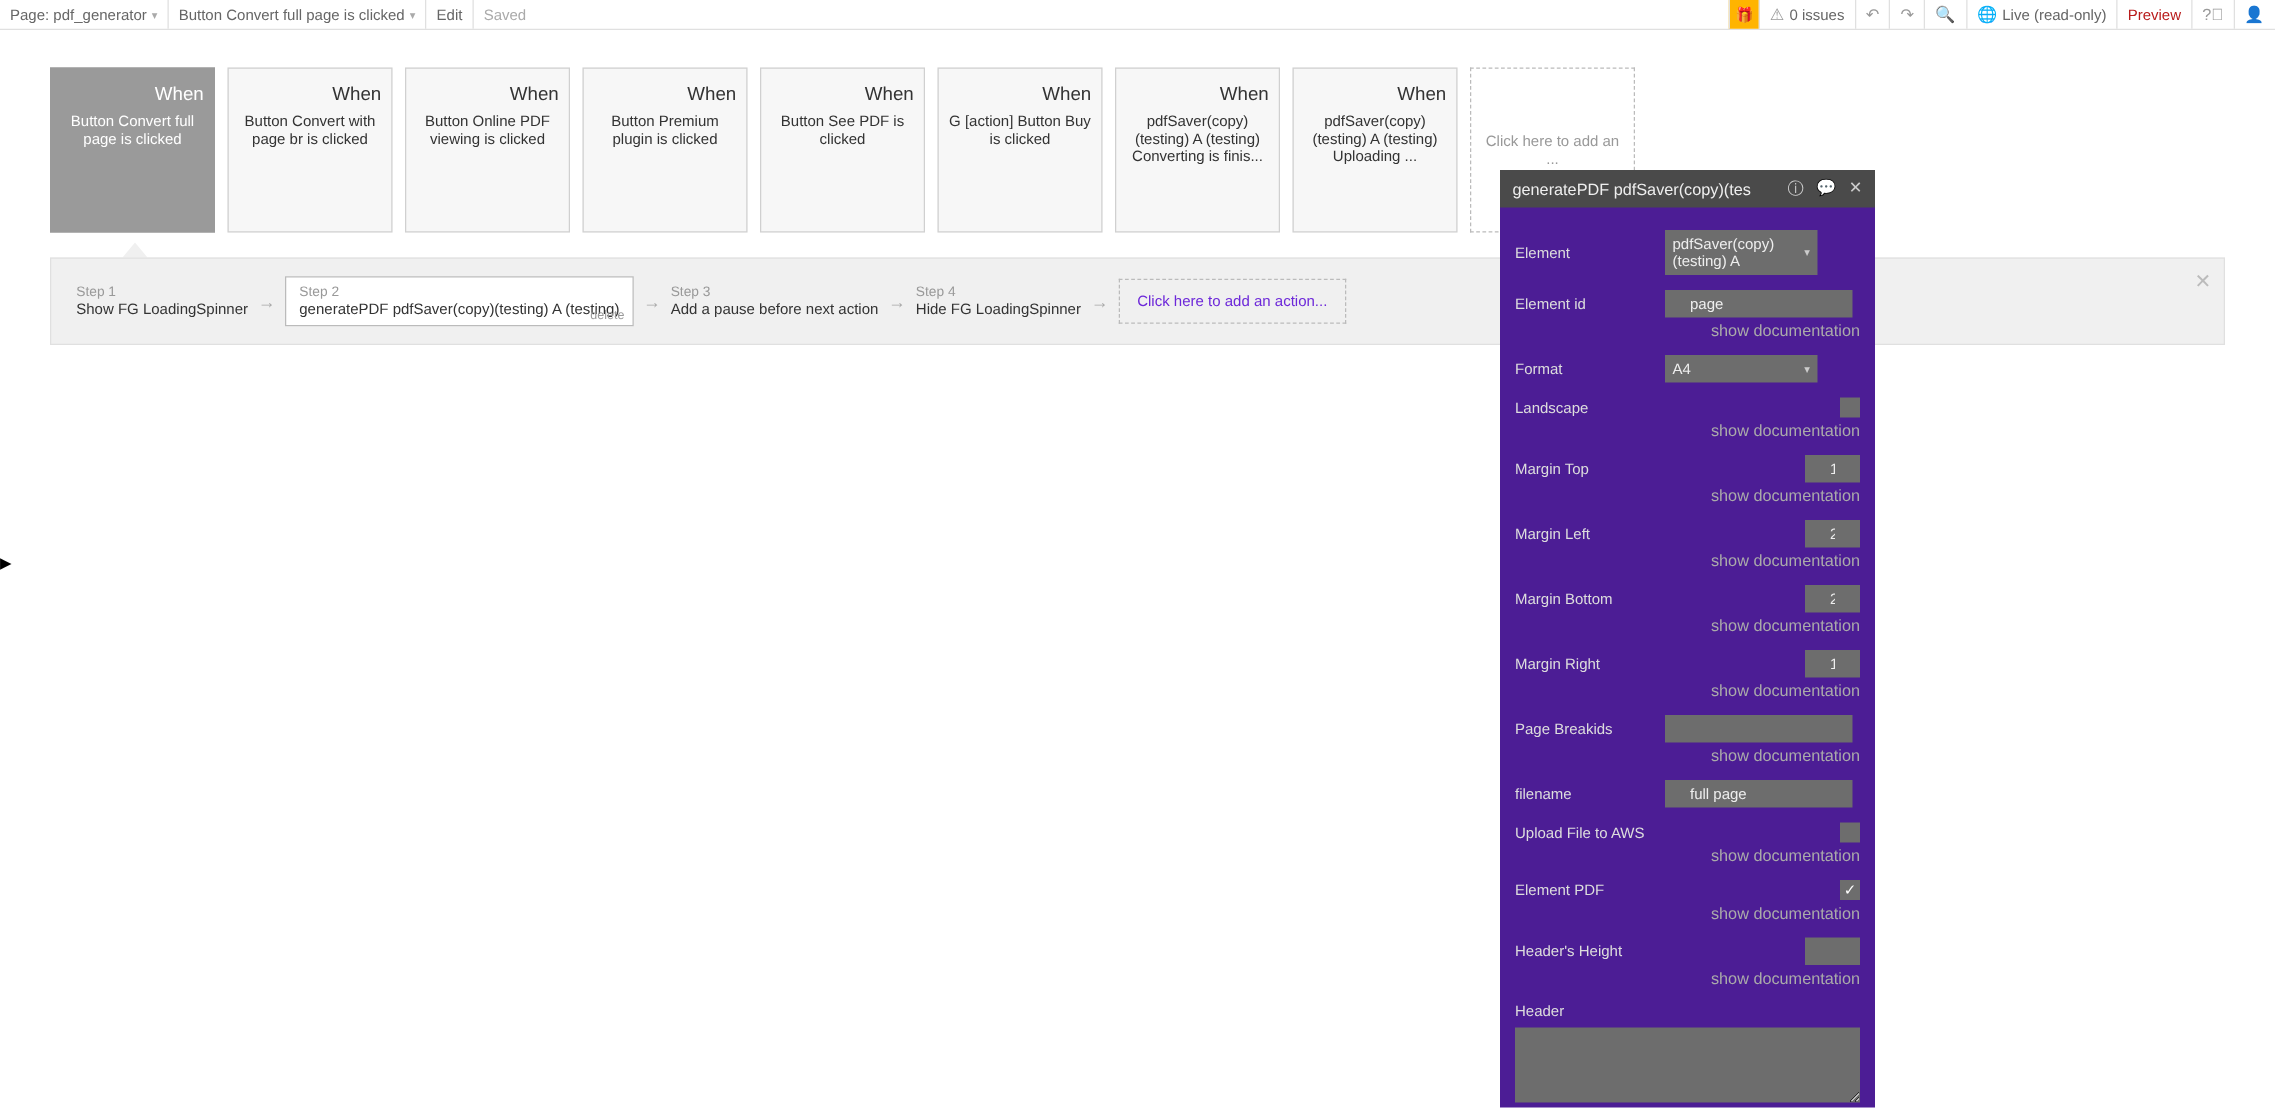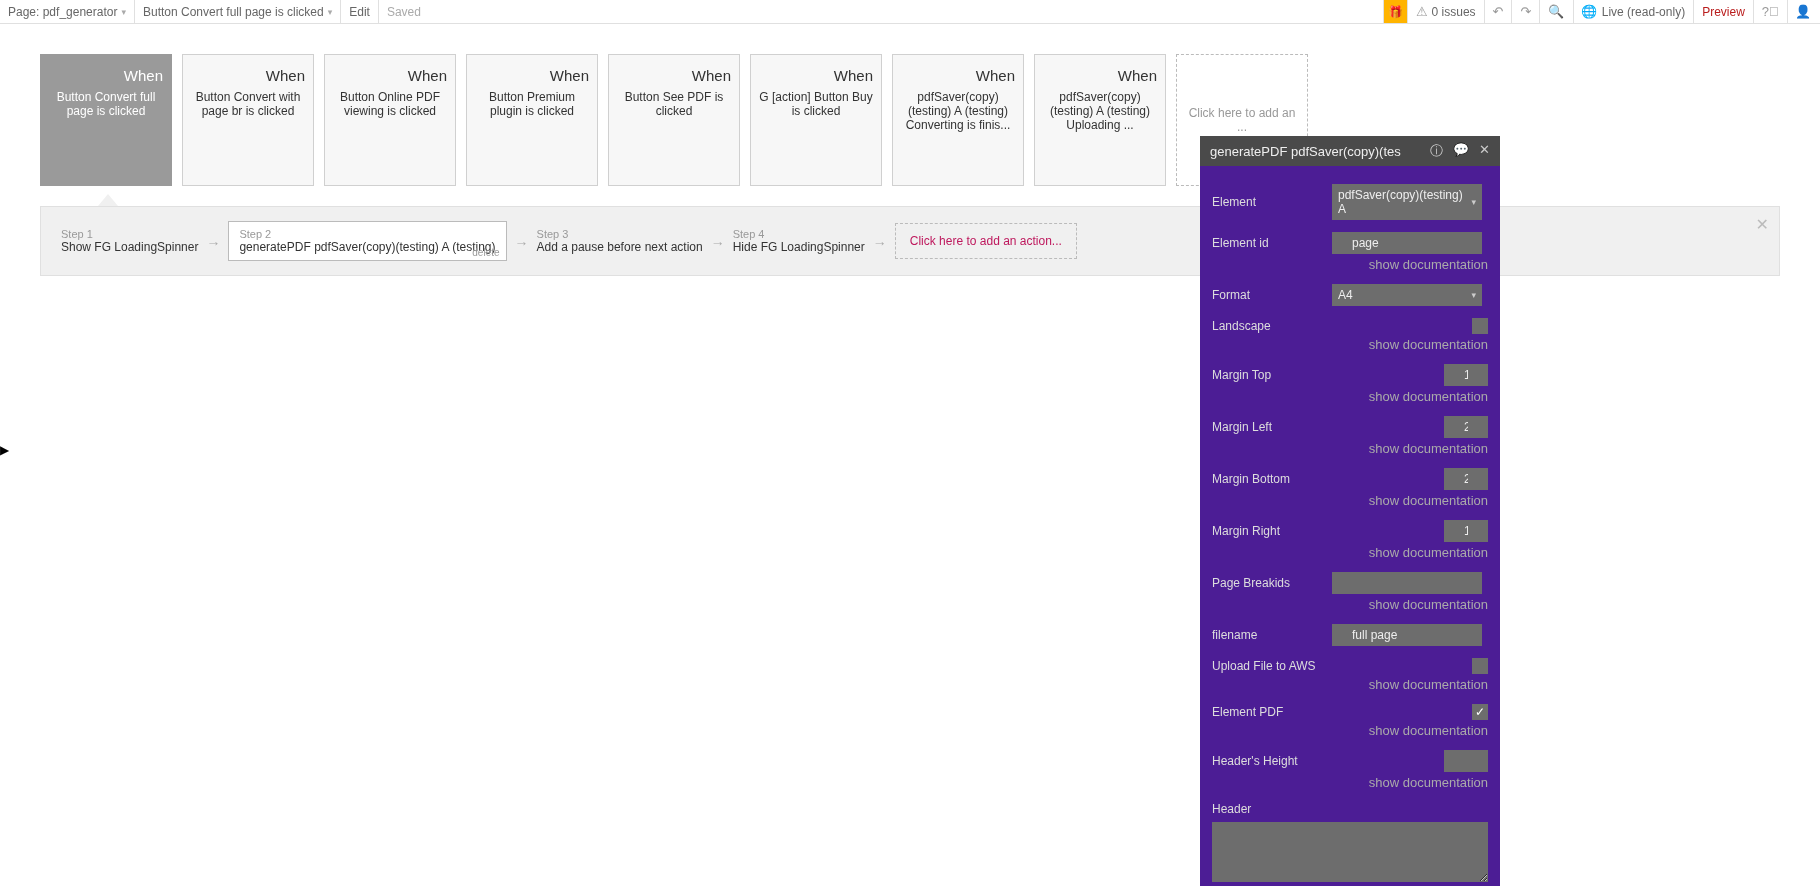--- a/index.html
+++ b/index.html
@@ -27,33 +27,33 @@
 .marker-row { position:relative; height:20px; margin:0 40px; }
 .marker { position:absolute; width:0; height:0; border-left:10px solid transparent; border-right:10px solid transparent; border-bottom:12px solid #f0f0f0; top:8px; }
 
 
 .steps-strip { margin:0 40px; background:#f0f0f0; border:1px solid #e0e0e0; display:flex; align-items:center; padding:14px 20px; gap:8px; position:relative; }
 .step { font-size:12px; cursor:pointer; }
 .step .lbl { color:#999; font-size:11px; }
 .step.active { border:1px solid #bbb; background:#fff; padding:6px 10px; position:relative; }
 .step.active .del { position:absolute; right:6px; bottom:2px; font-size:10px; color:#999; }
 .arrow { color:#aaa; font-size:14px; }
-.add-action { border:1px dashed #bbb; padding:10px 14px; color:#be185d; background:transparent; font-size:12px; }
+.add-action { border:1px dashed #bbb; padding:10px 14px; color:#6d28d9; background:transparent; font-size:12px; }
 .close-strip { position:absolute; right:10px; top:8px; color:#bbb; font-size:16px; cursor:pointer; }
 
 
 .prop-panel { position:absolute; top:136px; right:320px; width:300px; background:#4c1d95; color:#ddd; font-size:12px; z-index:10; }
 .pp-header { background:#4a4a4a; display:flex; align-items:center; padding:6px 10px; font-size:13px; color:#eee; }
 .pp-header .icons { margin-left:auto; display:flex; gap:10px; color:#ccc; }
 .pp-header .icons span { cursor:pointer; }
 .pp-body { padding:6px 12px 16px 12px; max-height:740px; overflow:auto; }
 .pp-row { display:flex; align-items:center; margin-top:12px; }
 .pp-row label { flex:0 0 120px; color:#ddd; }
 .pp-input { background:#6d6d6d; border:none; color:#eee; padding:4px 20px; width:150px; font-size:12px; }
-.pp-select { background:#6d6d6d; color:#eee; padding:4px 6px; width:150px; display:flex; justify-content:space-between; align-items:center; }
+.pp-select { background:#6d6d6d; color:#eee; padding:4px 6px; width:122px; display:flex; justify-content:space-between; align-items:center; }
 .pp-select::after { content:"▾"; font-size:9px; color:#ccc; }
 .pp-num { width:44px; text-align:center; margin-left:auto; }
 .pp-check { width:16px; height:16px; background:#6d6d6d; margin-left:auto; display:flex; align-items:center; justify-content:center; }
 .pp-check.on::after { content:"✓"; color:#fff; font-size:12px; }
 .doc-link { text-align:right; font-size:13px; color:#aaa; margin-top:3px; cursor:pointer; }
 .pp-textarea { background:#6d6d6d; border:none; width:100%; height:60px; margin-top:6px; }
 
 
 .expand { position:absolute; left:0; top:50%; font-size:12px; color:#000; cursor:pointer; }
 </style>

